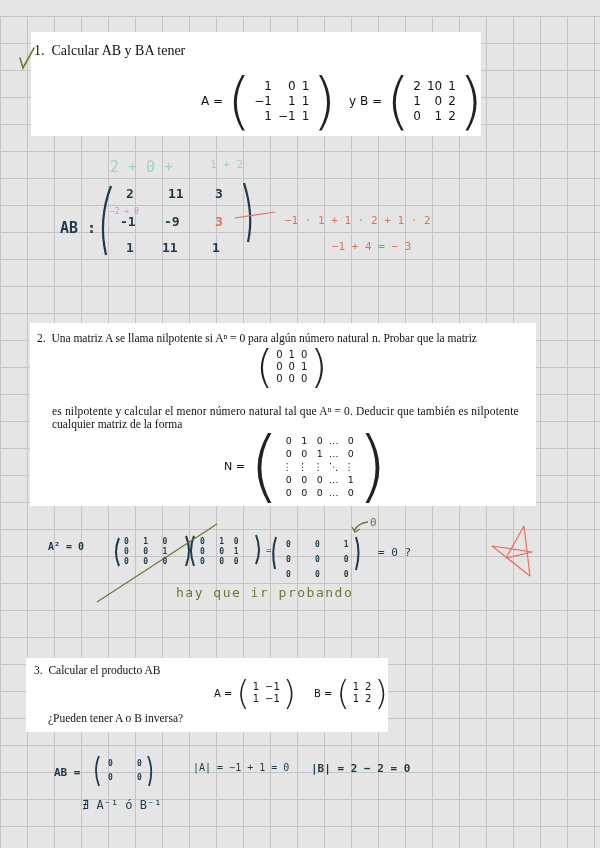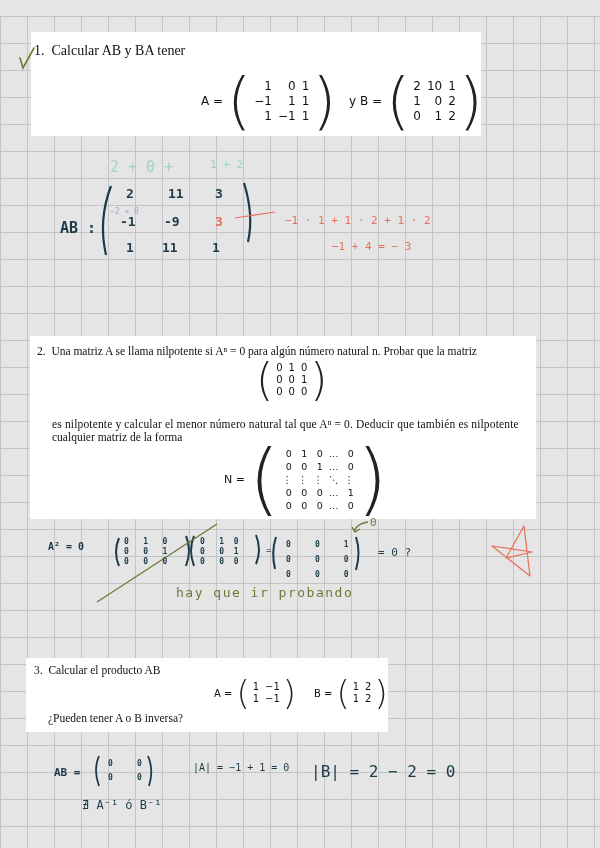--- a/index.html
+++ b/index.html
@@ -11,21 +11,21 @@
   .grid {
     position:absolute; left:0; top:16px; width:600px; height:832px;
     background-image:
       linear-gradient(to right, #c4c4c4 1px, transparent 1px),
       linear-gradient(to bottom, #c4c4c4 1px, transparent 1px);
     background-size:27px 27px;
     background-position:0px 0px;
   }
   .panel { position:absolute; background:#ffffff; color:#111; }
   .p1 { left:31px; top:32px; width:450px; height:104px; }
-  .p2 { left:30px; top:336px; width:506px; height:183px; }
+  .p2 { left:30px; top:323px; width:506px; height:183px; }
   .p3 { left:26px; top:658px; width:362px; height:74px; }
 
   .qtext { position:absolute; font-size:13px; white-space:nowrap; }
   .p1 .qtext { font-size:14px; }
   .p2 .qtext, .p3 .qtext { font-size:11.5px; }
 
   .math { position:absolute; display:flex; align-items:center;
           font-family:"DejaVu Sans", sans-serif; color:#111; }
   .math .lbl { margin-right:4px; white-space:nowrap; }
   .mat { display:flex; align-items:center; }
@@ -255,14 +255,14 @@
 <div class="hand" style="left:54px;top:766px;font-size:11px;color:#1c3a4a;font-weight:bold;">AB =</div>
 <svg class="ink" width="600" height="848">
   <path d="M99 756 Q93 770 99 786" stroke="#1c3a4a" stroke-width="1.8" fill="none"></path>
   <path d="M148 756 Q154 770 149 786" stroke="#1c3a4a" stroke-width="1.8" fill="none"></path>
 </svg>
 <div class="hand" style="left:108px;top:757px;font-size:8px;line-height:14px;color:#1c3a4a;font-weight:bold;">
   <span>0</span>&nbsp;&nbsp;&nbsp;&nbsp;&nbsp;<span>0</span><br>
   <span>0</span>&nbsp;&nbsp;&nbsp;&nbsp;&nbsp;<span>0</span>
 </div>
 <div class="hand" style="left:193px;top:762px;font-size:10px;color:#1c3a4a;font-weight:normal;">|A| = −1 + 1 = 0</div>
-<div class="hand" style="left:311px;top:762px;font-size:16px;color:#1c3a4a;font-weight:normal;">|B| = 2 − 2 = 0</div>
+<div class="hand" style="left:311px;top:762px;font-size:11px;color:#1c3a4a;font-weight:bold;">|B| = 2 − 2 = 0</div>
 <div class="hand" style="left:82px;top:798px;font-size:12px;color:#1c3a4a;font-weight:normal;">∄ A⁻¹ ó B⁻¹</div>
 
 </body></html>

